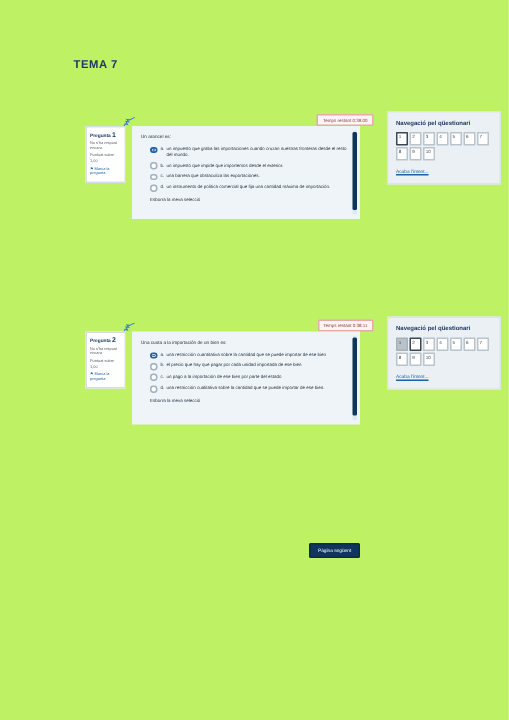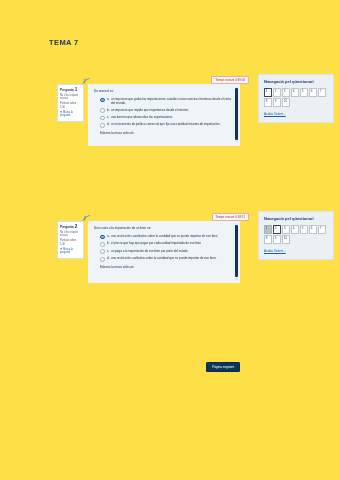--- a/index.html
+++ b/index.html
@@ -3,21 +3,21 @@
 <meta charset="utf-8">
 <style>
   html,body{margin:0;padding:0;}
   body{
     width:339px;height:480px;
     background:#ffffff;
     font-family:"Liberation Sans", sans-serif;
     overflow:hidden;
     position:relative;
   }
-  .page{position:absolute;inset:0;background:#fde047;}
+  .page{position:absolute;inset:0;background:#bef264;}
 
   .doc-title{
     position:absolute;left:49px;top:38px;
     font-size:7.5px;font-weight:bold;color:#1f3864;
     letter-spacing:.4px;
   }
 
   
   .shot{position:absolute;left:0;width:339px;}
   .shot-1{top:70px;}

